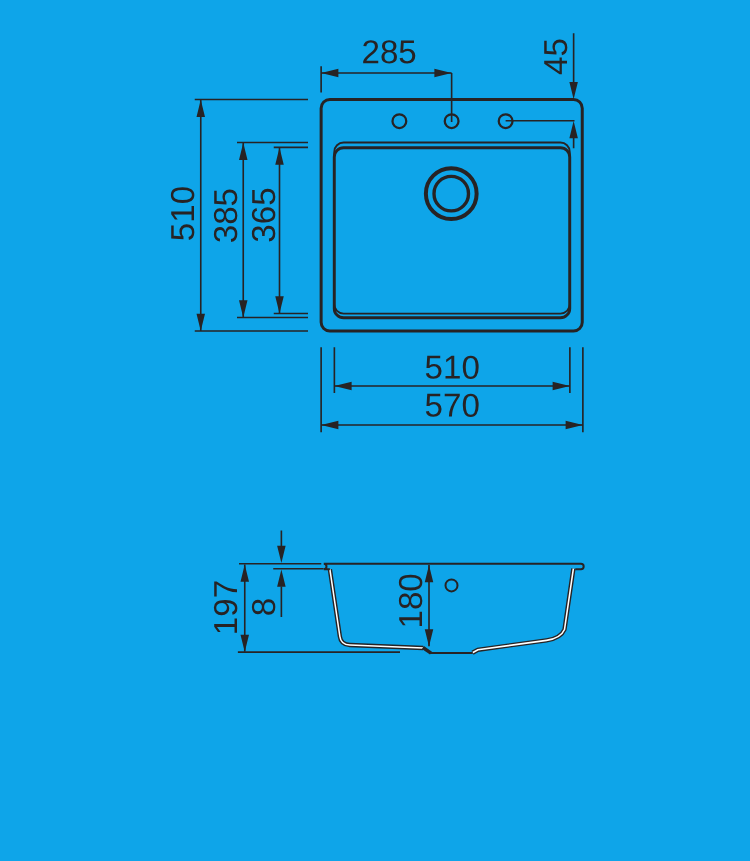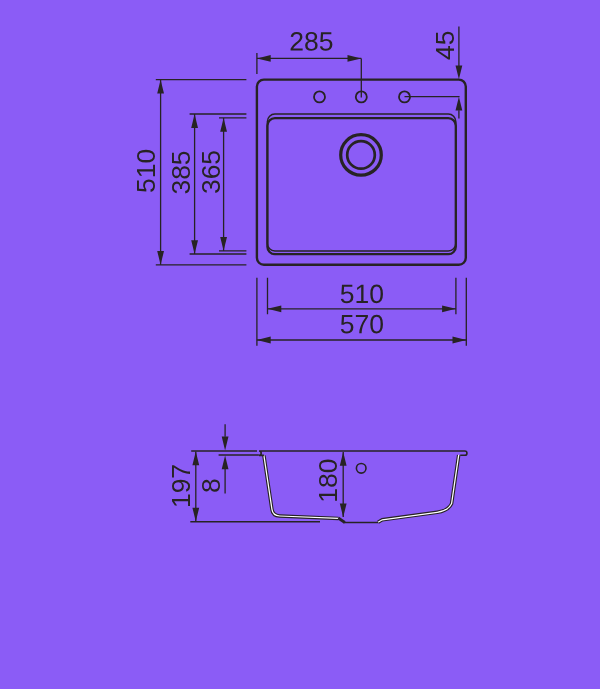--- a/index.html
+++ b/index.html
@@ -1,16 +1,16 @@
 <!DOCTYPE html>
 <html><head>
 <meta charset="utf-8">
 <style>
   html,body{margin:0;padding:0;background:#ffffff;}
-  .wrap{width:600px;height:689px;background:#8b5cf6;overflow:hidden;}
+  .wrap{width:600px;height:689px;background:#0ea5e9;overflow:hidden;}
   text{font-family:"Liberation Sans",sans-serif;font-size:26.5px;fill:#272324;opacity:0.999;}
 </style>
 </head>
 <body>
 <div class="wrap">
 <svg width="600" height="689" viewBox="0 0 600 689" xmlns="http://www.w3.org/2000/svg">
 <g fill="none" stroke="#272324" stroke-linecap="butt">
 
 <rect x="256.9" y="79.6" width="208.9" height="185.2" rx="7" stroke-width="2.4"></rect>
 

